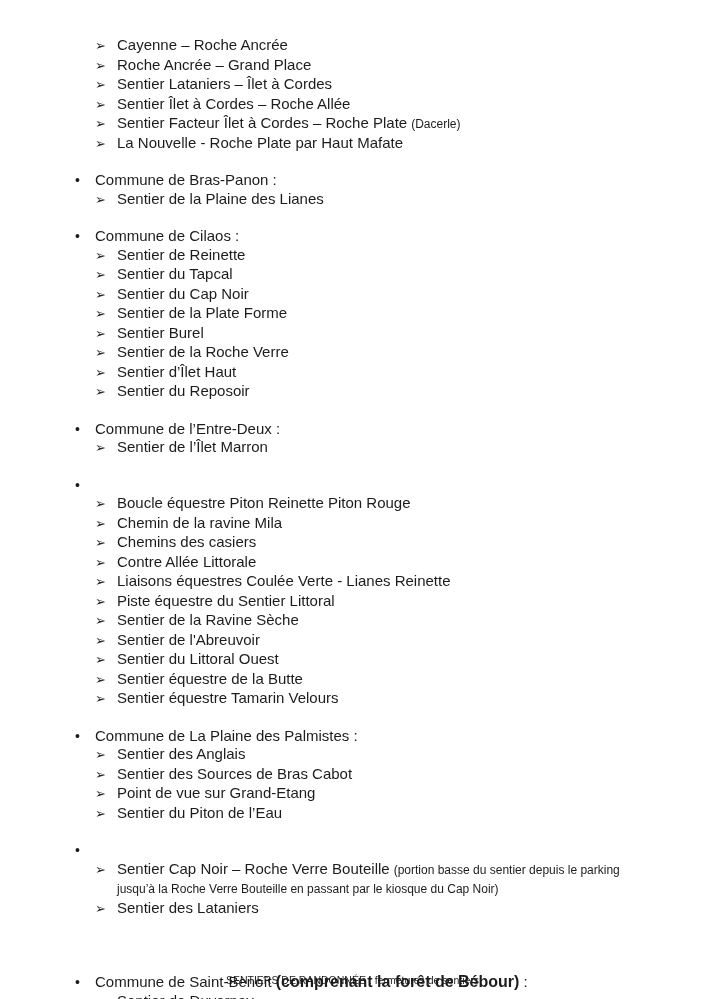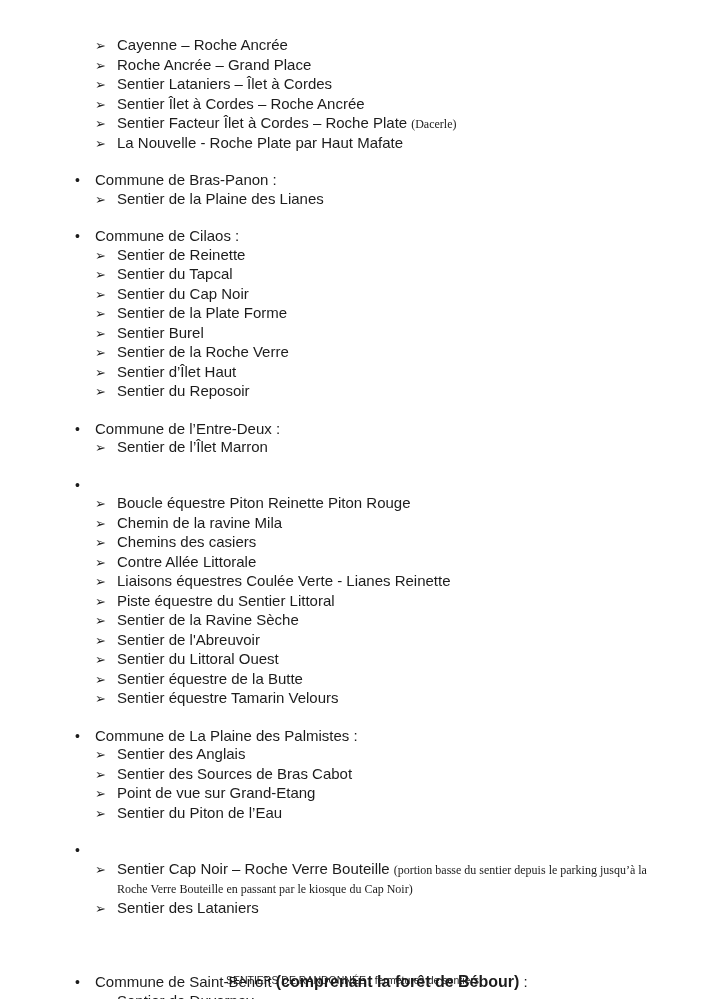--- a/index.html
+++ b/index.html
@@ -56,21 +56,20 @@
     flex: 0 0 22px;
     font-size: 13px;
     color: #222222;
   }
   .item-row .itext {
     flex: 1 1 auto;
   }
   .item-row .note {
     font-size: 12px;
     margin-left: 4px;
-    font-family: Liberation Serif, serif;
   }
   .footer {
     position: absolute;
     left: 0;
     right: 0;
     bottom: 10px;
     text-align: center;
     font-size: 10.5px;
     color: #1c1c1c;
   }
@@ -88,21 +87,21 @@
         <div class="item-row">
           <span class="arrow">➢</span>
           <span class="itext"><span class="iname">Roche Ancrée – Grand Place</span></span>
         </div>
         <div class="item-row">
           <span class="arrow">➢</span>
           <span class="itext"><span class="iname">Sentier Lataniers – Îlet à Cordes</span></span>
         </div>
         <div class="item-row">
           <span class="arrow">➢</span>
-          <span class="itext"><span class="iname">Sentier Îlet à Cordes – Roche Ancrée</span></span>
+          <span class="itext"><span class="iname">Sentier Îlet à Cordes – Roche Allée</span></span>
         </div>
         <div class="item-row">
           <span class="arrow">➢</span>
           <span class="itext"><span class="iname">Sentier Facteur Îlet à Cordes – Roche Plate</span><span class="note">(Dacerle)</span></span>
         </div>
         <div class="item-row">
           <span class="arrow">➢</span>
           <span class="itext"><span class="iname">La Nouvelle - Roche Plate par Haut Mafate</span></span>
         </div>
       </div>

